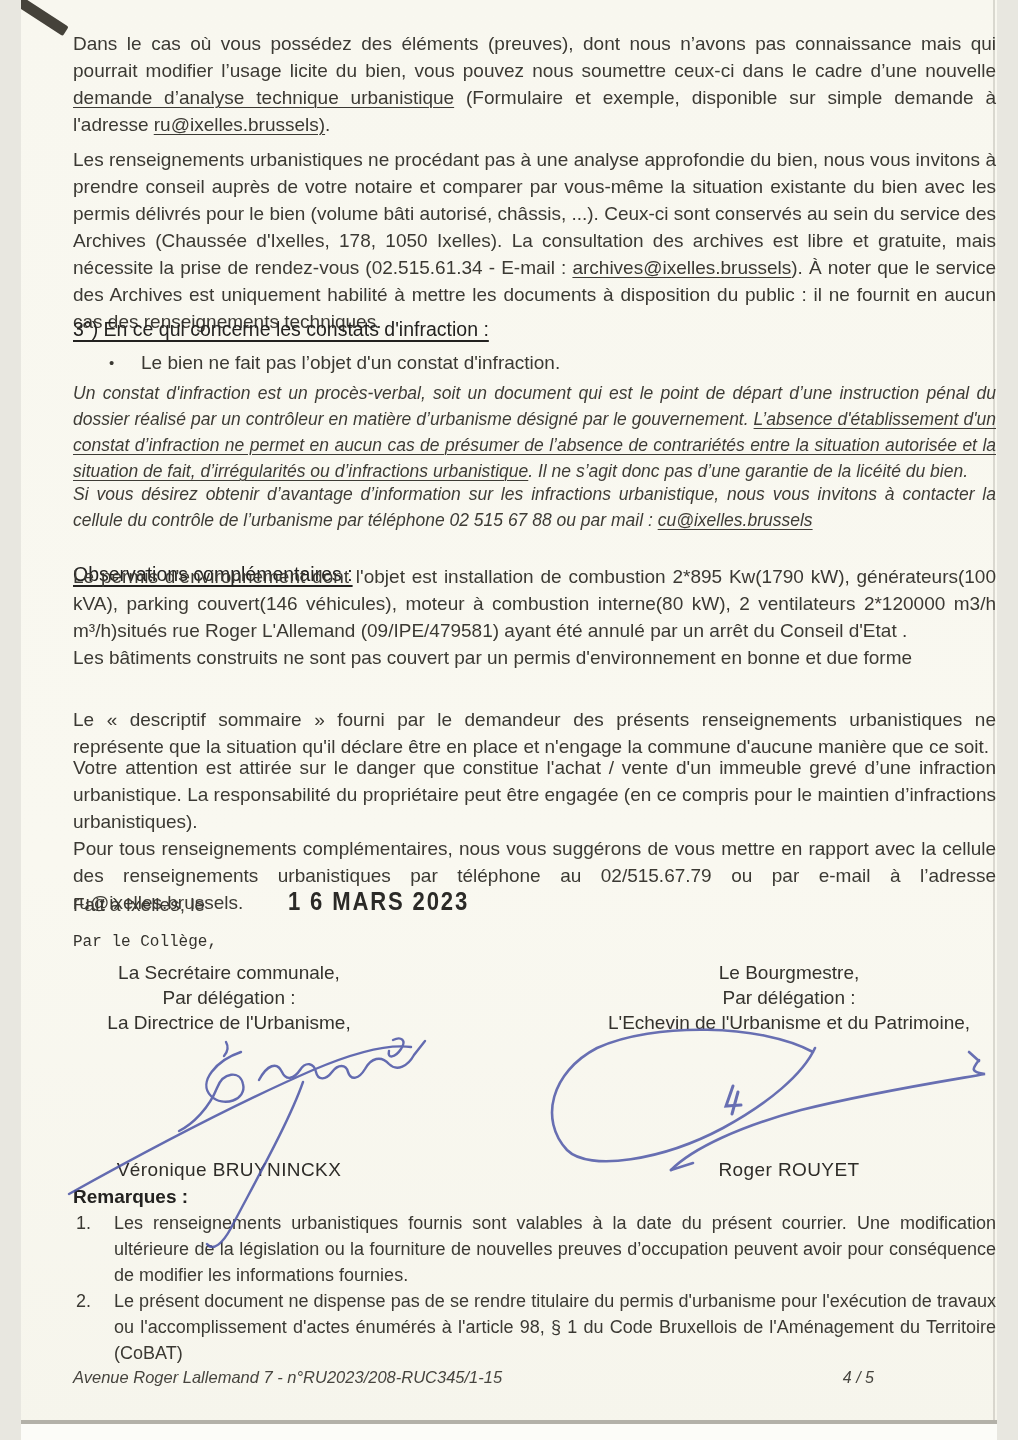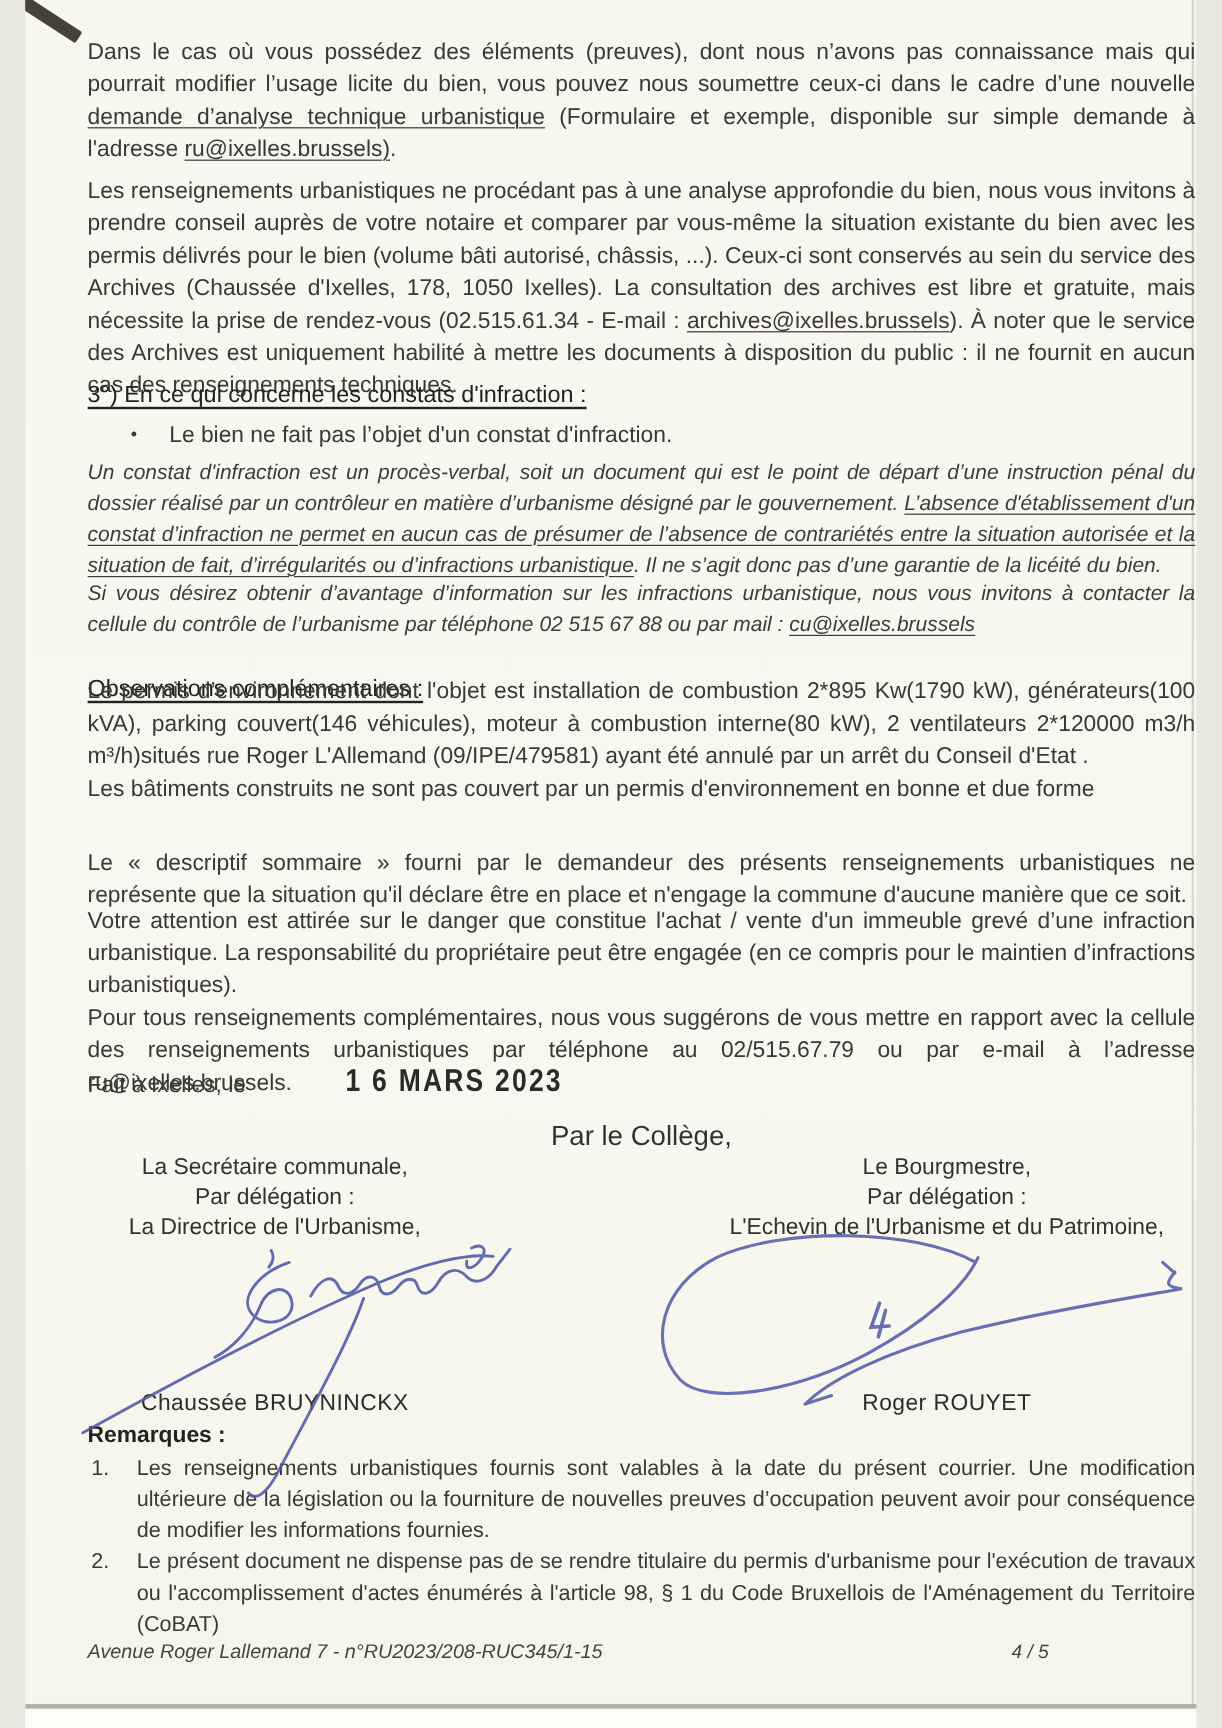--- a/index.html
+++ b/index.html
@@ -26,21 +26,21 @@
   .sig-col.left{width:312px;}
   .sig-col.right{width:414px;}
   .sig-space{height:122px;}
   .sig-name{font-size:19px;letter-spacing:.4px;color:#2e2c28;}
   .stamp{
     display:inline-block;font-weight:bold;font-size:24px;color:#2b2a27;
     letter-spacing:2px;transform:scale(.92,1.1);transform-origin:left bottom;
     margin-left:78px;
   }
   .fait-row{font-size:19px;color:#3b3933;}
-  .college{text-align:center;font-size:23px;color:#34322d;}
+  .college{text-align:left;font-size:16px;color:#34322d;font-family:Liberation Mono, monospace;}
   .remarks-h{font-size:19px;font-weight:bold;color:#232220;}
   .rlist{font-size:18px;line-height:26px;color:#3b3933;}
   .ritem{display:flex;}
   .rnum{flex:none;width:38px;padding-left:3px;}
   .rtext{flex:1;text-align:justify;}
   .footer-row{display:flex;align-items:baseline;font-style:italic;font-size:16.5px;color:#46443e;}
   .footer-ref{flex:1;}
   .footer-page{padding-right:122px;font-size:16px;font-style:italic;}
   .corner-artifact{
     position:absolute;left:-6px;top:-8px;width:64px;height:11px;
@@ -93,21 +93,21 @@
   </div>
 
   <p class="abs college" style="top:933px;">Par le Collège,</p>
 
   <div class="abs sig-cols" style="top:960px;">
     <div class="sig-col left">
       <div>La Secrétaire communale,</div>
       <div>Par délégation :</div>
       <div>La Directrice de l'Urbanisme,</div>
       <div class="sig-space"></div>
-      <div class="sig-name">Chaussée BRUYNINCKX</div>
+      <div class="sig-name">Véronique BRUYNINCKX</div>
     </div>
     <div class="sig-col right">
       <div>Le Bourgmestre,</div>
       <div>Par délégation :</div>
       <div>L'Echevin de l'Urbanisme et du Patrimoine,</div>
       <div class="sig-space"></div>
       <div class="sig-name">Roger ROUYET</div>
     </div>
   </div>
 

